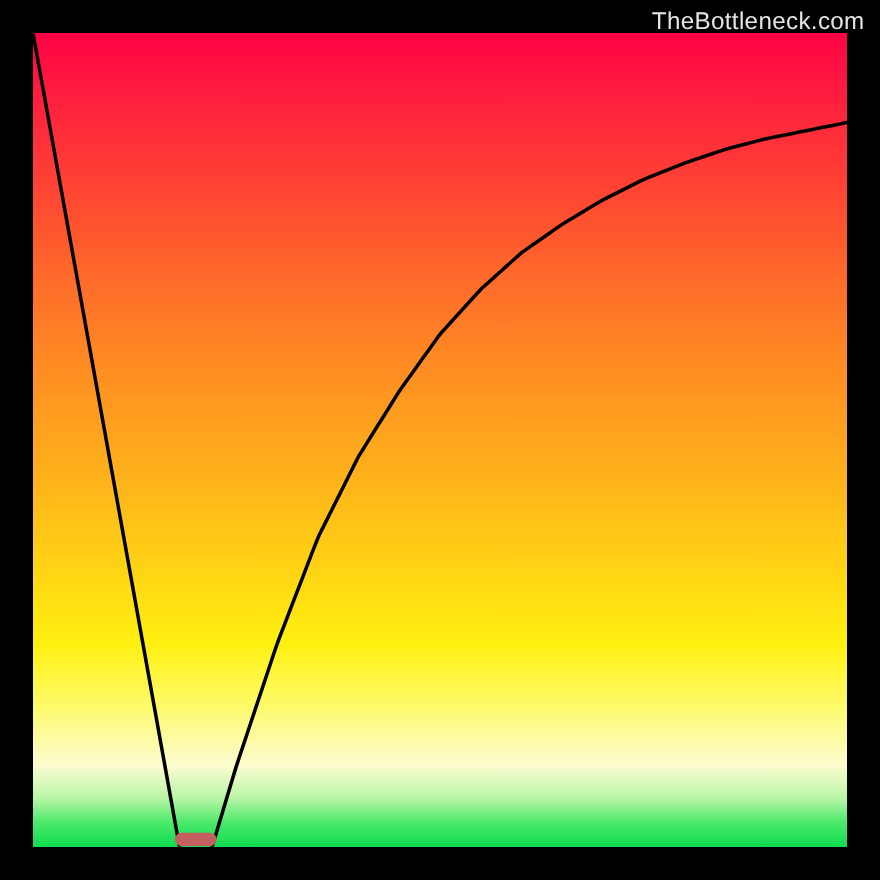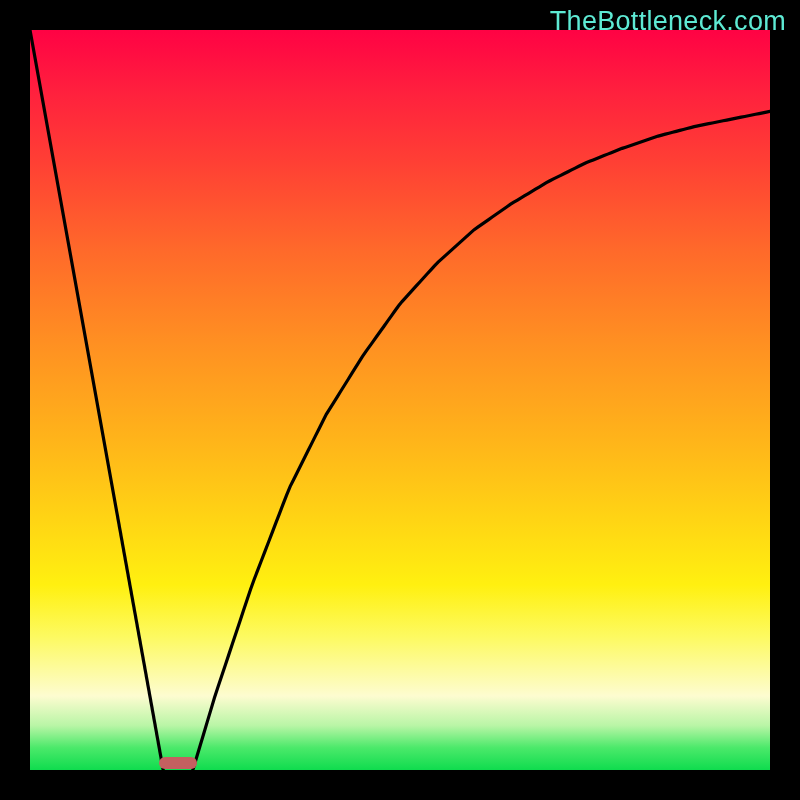--- a/index.html
+++ b/index.html
@@ -37,22 +37,22 @@
       #fdfcd0 90%,
       #b9f5a6 94%,
       #4be96a 97%,
       #0fdc4e 100%
     );
   }
   .watermark {
     position: absolute;
     top: 6px;
     right: 14px;
-    color: #5eead4;
-    font-size: 27px;
+    color: #e5e5e5;
+    font-size: 22px;
     font-weight: 500;
     letter-spacing: 0.3px;
     z-index: 5;
   }
   svg.curve {
     position: absolute;
     left: 0;
     top: 0;
     width: 740px;
     height: 740px;

